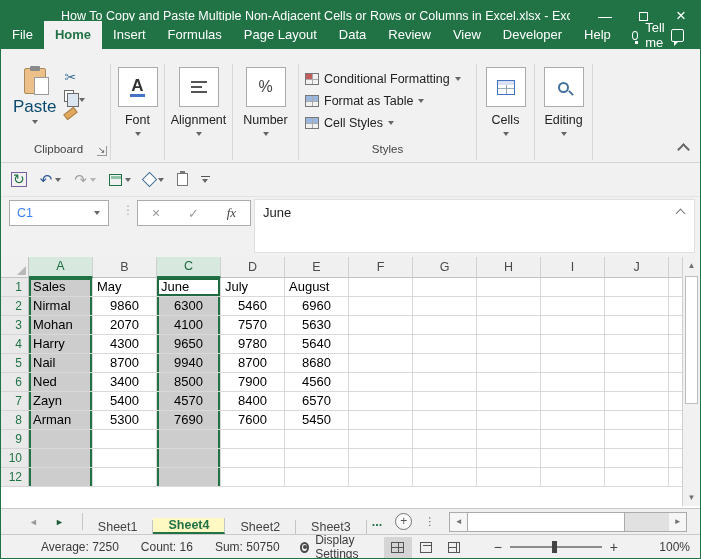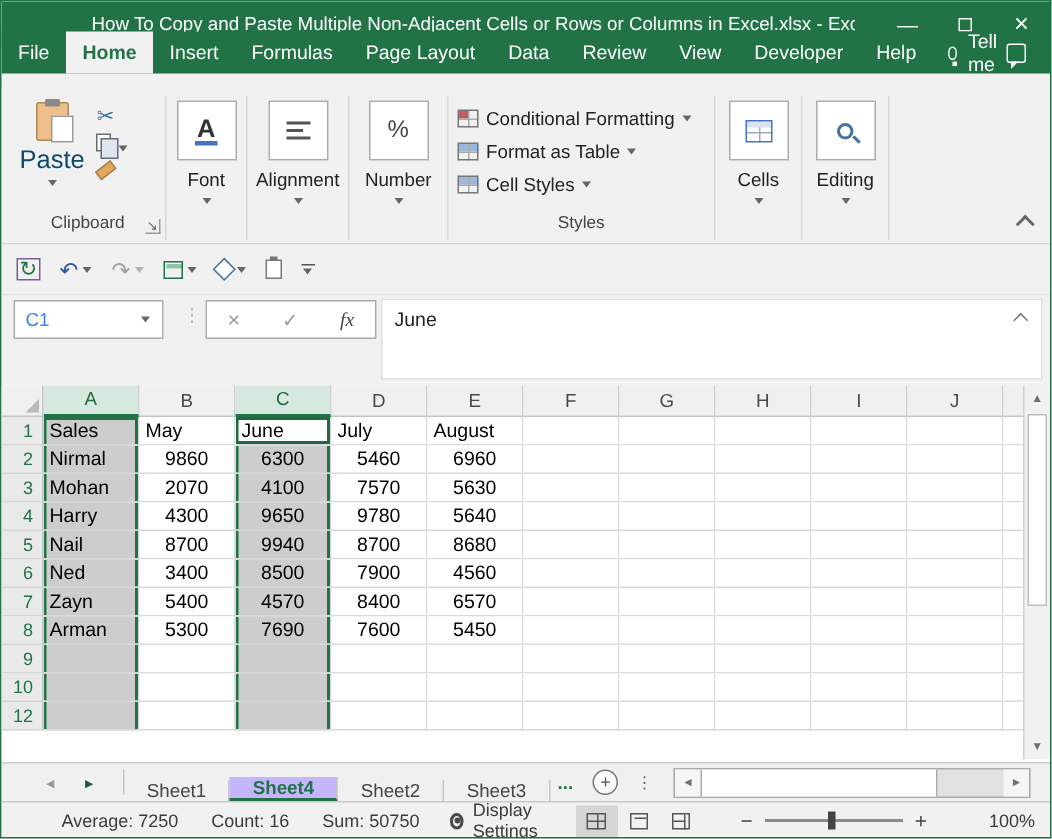--- a/index.html
+++ b/index.html
@@ -117,21 +117,21 @@
   .vs-down { position:absolute; bottom:0; left:0; right:0; }
   .vs-thumb { position:absolute; left:2px; right:2px; top:19px; height:128px; background:#fff; border:1px solid #bdbdbd; }
 
   
   .tabbar { position:absolute; left:0; top:507px; width:100%; height:26px; background:#f0f0f0; border-top:1px solid #c9c9c9; display:flex; align-items:stretch; font-size:12.5px; color:#444; }
   .tab-nav { display:flex; align-items:center; gap:17px; padding:0 18px 0 28px; }
   .tnav { font-size:9px; color:#9a9a9a; }
   .tnav.on { color:#1d5c38; }
   .tab-sep { width:1px; background:#c6c6c6; margin:4px 0; }
   .stab { display:flex; align-items:center; padding:0 15px; border-right:1px solid #c6c6c6; }
-  .stab.active { background:#c4b5fd; color:#217346; font-weight:bold; border-bottom:2px solid #217346; border-right:1px solid #c6c6c6; }
+  .stab.active { background:#fef9c3; color:#217346; font-weight:bold; border-bottom:2px solid #217346; border-right:1px solid #c6c6c6; }
   .soverflow { color:#217346; font-weight:bold; padding:0 5px; align-self:center; }
   .addsheet { width:17px; height:17px; border:1px solid #767676; border-radius:50%; font-size:12px; line-height:15px; text-align:center; color:#555; align-self:center; margin:0 8px; background:#fafafa; }
   .tdots { align-self:center; color:#666; margin:0 4px; font-size:11px; }
   .hscroll { align-self:center; margin-left:10px; display:flex; height:20px; width:238px; border:1px solid #ababab; background:#e1e1e1; }
   .hs-btn { width:17px; background:#f6f6f6; font-size:8px; color:#707070; text-align:center; line-height:18px; }
   .hs-thumb { width:158px; background:#fff; border-left:1px solid #ababab; border-right:1px solid #ababab; }
   .hs-track { flex:1; }
 
   
   .statusbar { position:absolute; left:0; top:533px; width:100%; height:25px; background:#f1f1f1; border-top:1px solid #c9c9c9; display:flex; align-items:center; font-size:12px; color:#3b3b3b; }

